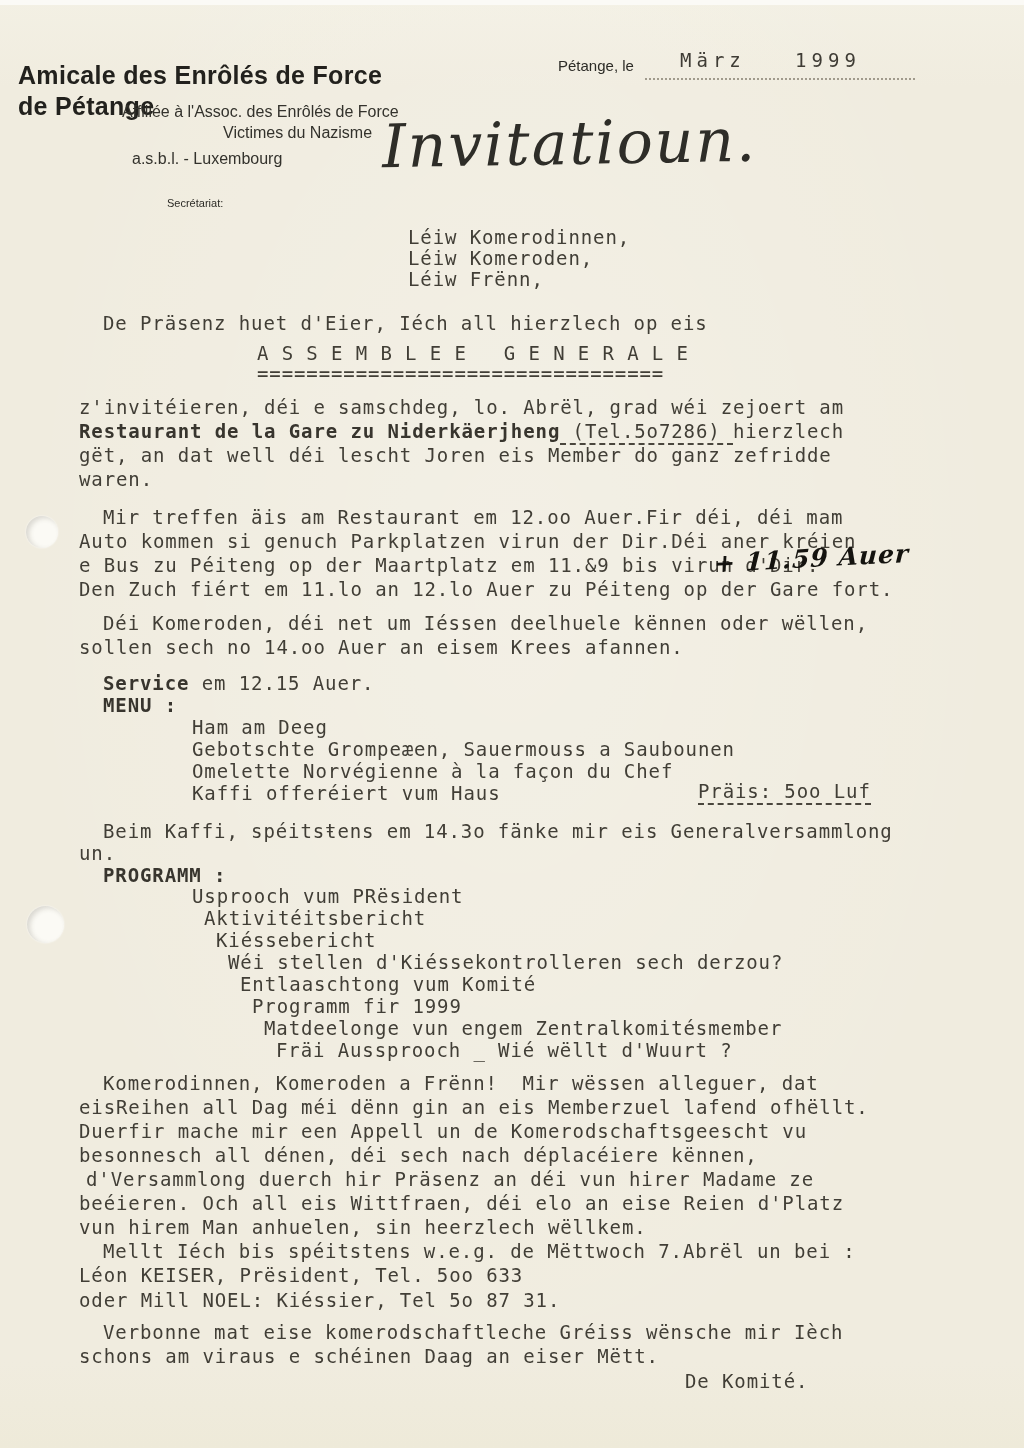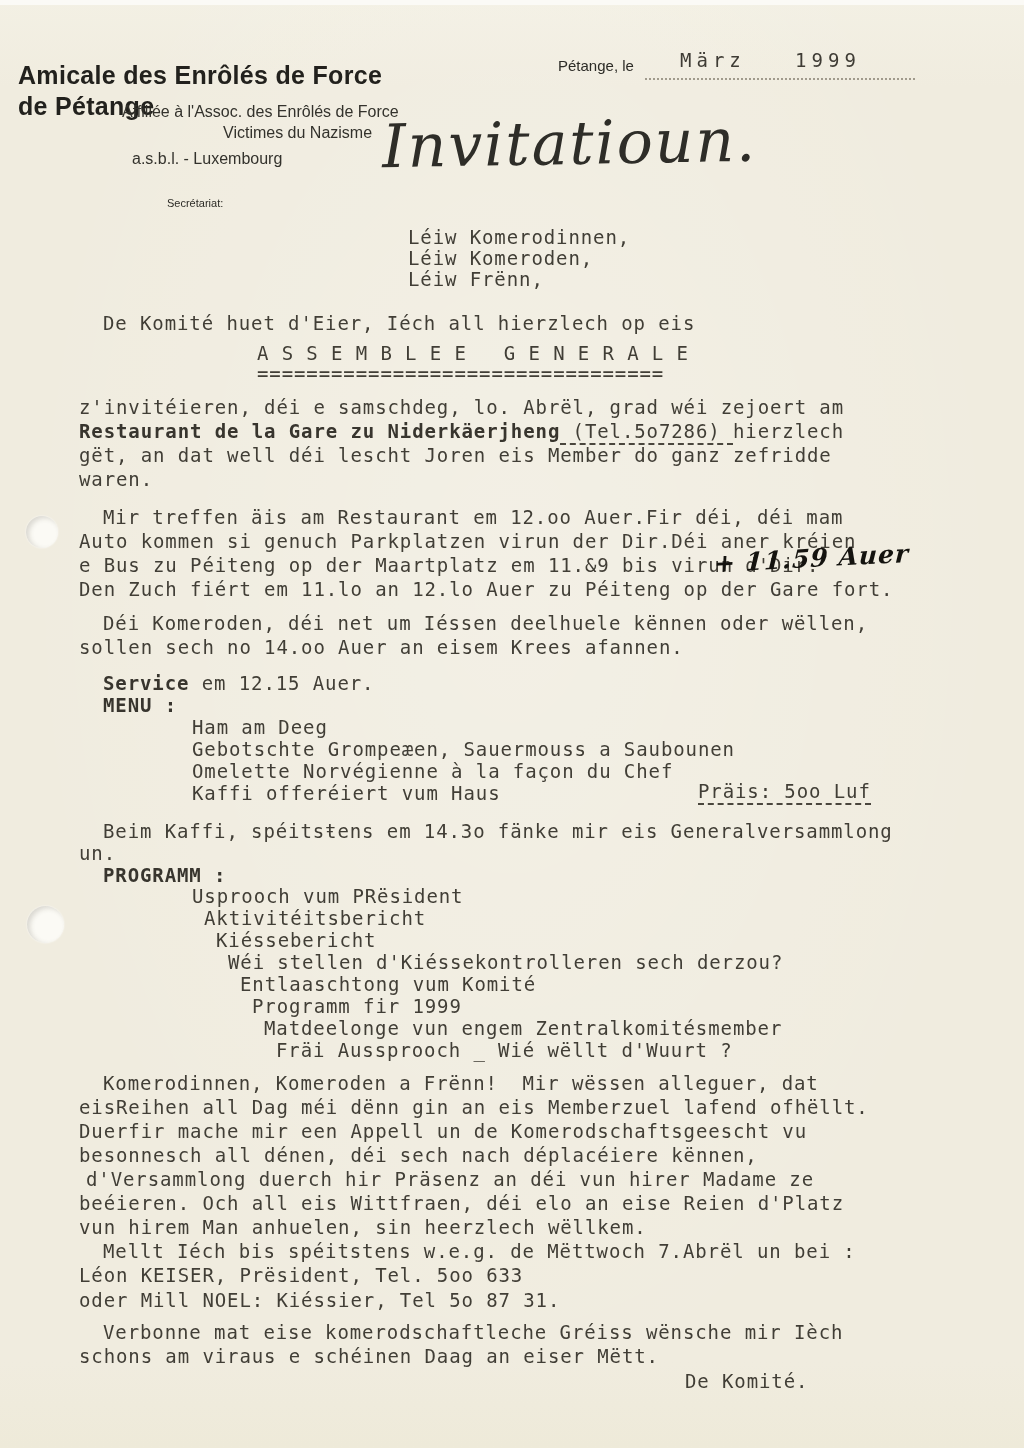--- a/index.html
+++ b/index.html
@@ -65,21 +65,21 @@
   <div class="abs place-date">Pétange, le</div>
   <div class="abs date-line"></div>
   <div class="abs date-value">März   1999</div>
 
   <div class="abs script-title">Invitatioun.</div>
 
   <div>
       <div class="tline" style="left: 408px; top: 226px;"><span>Léiw Komerodinnen,</span></div>
       <div class="tline" style="left: 408px; top: 247px;"><span>Léiw Komeroden,</span></div>
       <div class="tline" style="left: 408px; top: 268px;"><span>Léiw Frënn,</span></div>
-      <div class="tline" style="left: 103px; top: 312px;"><span>De Komité huet d'Eier, Iéch all hierzlech op eis</span></div>
+      <div class="tline" style="left: 103px; top: 312px;"><span>De Präsenz huet d'Eier, Iéch all hierzlech op eis</span></div>
       <div class="tline" style="left: 257px; top: 342px;"><span>A S S E M B L E E   G E N E R A L E</span></div>
       <div class="tline" style="left: 257px; top: 362px;"><span>=================================</span></div>
       <div class="tline" style="left: 79px; top: 396px;"><span>z'invitéieren, déi e samschdeg, lo. Abrël, grad wéi zejoert am</span></div>
       <div class="tline" style="left: 79px; top: 420px;"><span class="b">Restaurant de la Gare zu Niderkäerjheng</span><span class="udash"> (Tel.5o7286) </span><span>hierzlech</span></div>
       <div class="tline" style="left: 79px; top: 444px;"><span>gët, an dat well déi lescht Joren eis Member do ganz zefridde</span></div>
       <div class="tline" style="left: 79px; top: 468px;"><span>waren.</span></div>
       <div class="tline" style="left: 103px; top: 506px;"><span>Mir treffen äis am Restaurant em 12.oo Auer.Fir déi, déi mam</span></div>
       <div class="tline" style="left: 79px; top: 530px;"><span>Auto kommen si genuch Parkplatzen virun der Dir.Déi aner kréien</span></div>
       <div class="tline" style="left: 79px; top: 554px;"><span>e Bus zu Péiteng op der Maartplatz em 11.&amp;9 bis virun d'Dir.</span></div>
       <div class="tline" style="left: 79px; top: 578px;"><span>Den Zuch fiért em 11.lo an 12.lo Auer zu Péiteng op der Gare fort.</span></div>

